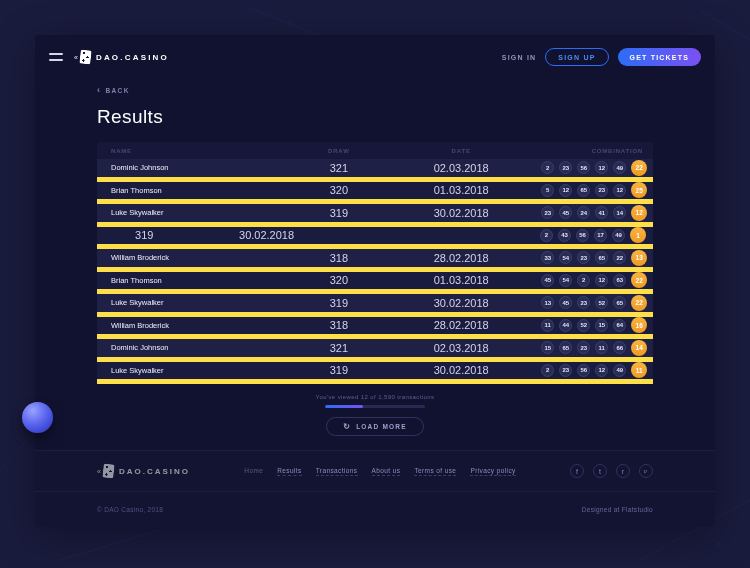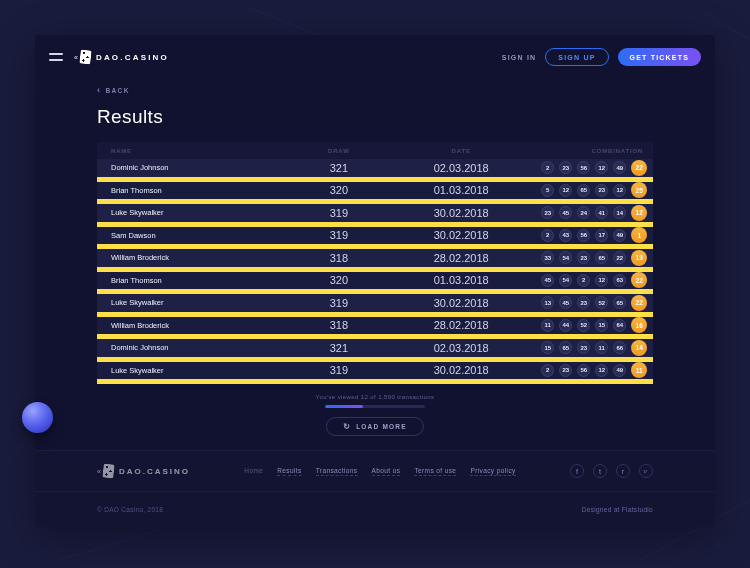--- a/index.html
+++ b/index.html
@@ -190,21 +190,20 @@
                 <span class="chip">23</span>
                 <span class="chip">45</span>
                 <span class="chip">24</span>
                 <span class="chip">41</span>
                 <span class="chip">14</span>
                 <span class="chip bonus">12</span>
               </div>
   </div>
 
   <div class="trow">
-    <div class="td-name c-name">Sam Dawson</div>
     <div class="td-mid c-draw">319</div>
     <div class="td-mid c-date">30.02.2018</div>
     <div class="comb-cell">
                 <span class="chip">2</span>
                 <span class="chip">43</span>
                 <span class="chip">56</span>
                 <span class="chip">17</span>
                 <span class="chip">49</span>
                 <span class="chip bonus">1</span>
               </div>

